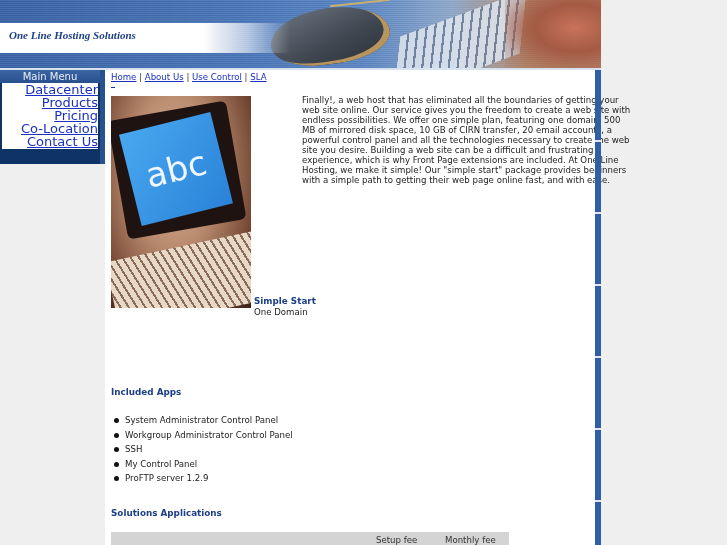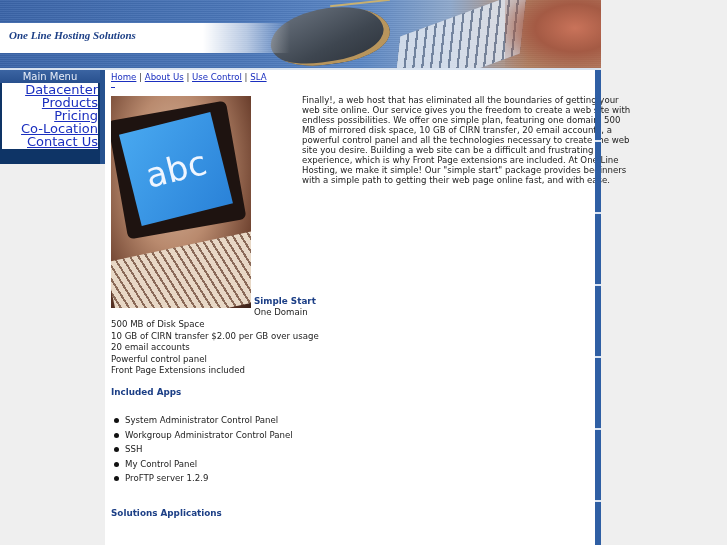--- a/index.html
+++ b/index.html
@@ -158,33 +158,30 @@
   <div id="hero">
     <div id="hero-bezel"></div>
     <div id="hero-screen">abc</div>
     <div id="hero-base"></div>
   </div>
 
   <div id="intro">Finally!, a web host that has eliminated all the boundaries of getting your web site online. Our service gives you the freedom to create a web site with endless possibilities. We offer one simple plan, featuring one domain, 500 MB of mirrored disk space, 10 GB of CIRN transfer, 20 email accounts, a powerful control panel and all the technologies necessary to create the web site you desire. Building a web site can be a difficult and frustrating experience, which is why Front Page extensions are included.  At One Line Hosting, we make it simple! Our "simple start" package provides beginners with a simple path to getting their web page online fast, and with ease.</div>
 
   <div id="simple-start" class="blue-heading">Simple Start</div>
   <div id="one-domain">One Domain</div>
-  <div id="features">
-    <div>500 MB of Disk Space</div>
-    <div>10 GB of CIRN transfer $2.00 per GB over usage</div>
-    <div>20 email accounts</div>
-    <div>Powerful control panel</div>
-    <div>Front Page Extensions included</div>
-  </div>
 
   <div id="included-apps" class="blue-heading">Included Apps</div>
   <ul id="apps-list">
     <li><span class="bullet"></span><span>System Administrator Control Panel</span></li>
     <li><span class="bullet"></span><span>Workgroup Administrator Control Panel</span></li>
     <li><span class="bullet"></span><span>SSH</span></li>
     <li><span class="bullet"></span><span>My Control Panel</span></li>
     <li><span class="bullet"></span><span>ProFTP server 1.2.9</span></li>
   </ul>
 
   <div id="optional-apps" class="blue-heading">Solutions Applications</div>
+  <div id="fee-header">
+    <span id="setup-fee">Setup fee</span>
+    <span id="monthly-fee">Monthly fee</span>
+  </div>
 </div>
 
 <div id="stripe"></div>
 
 </body></html>

